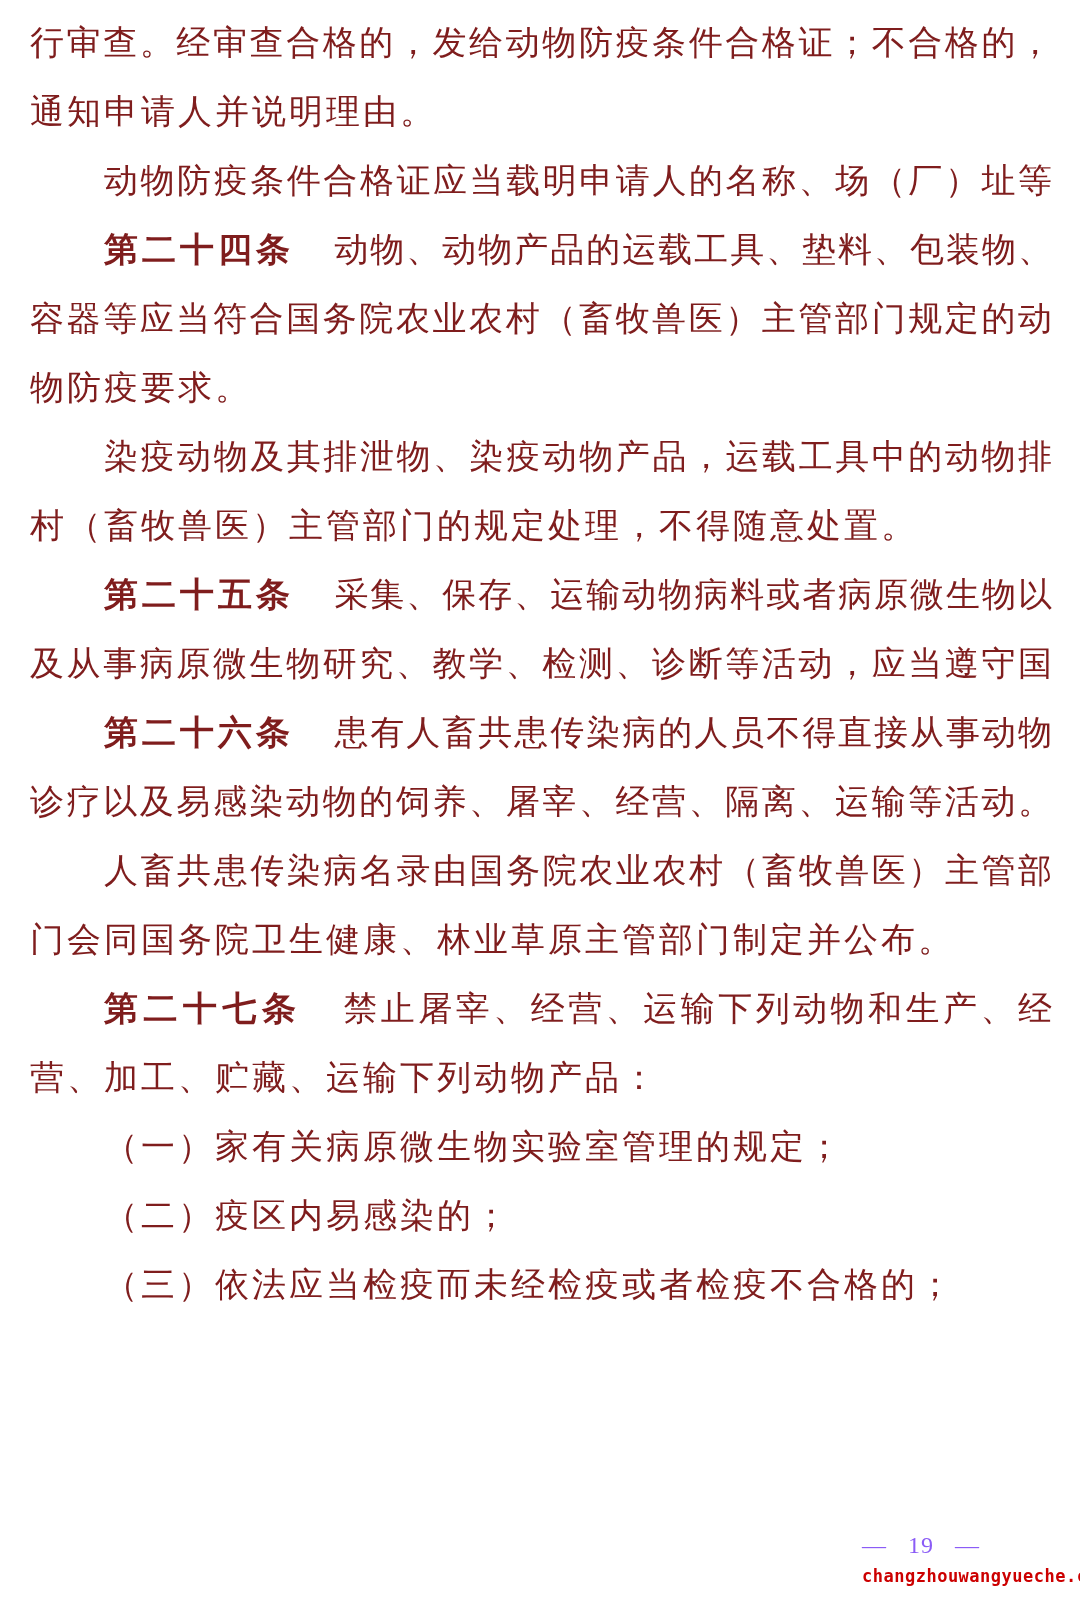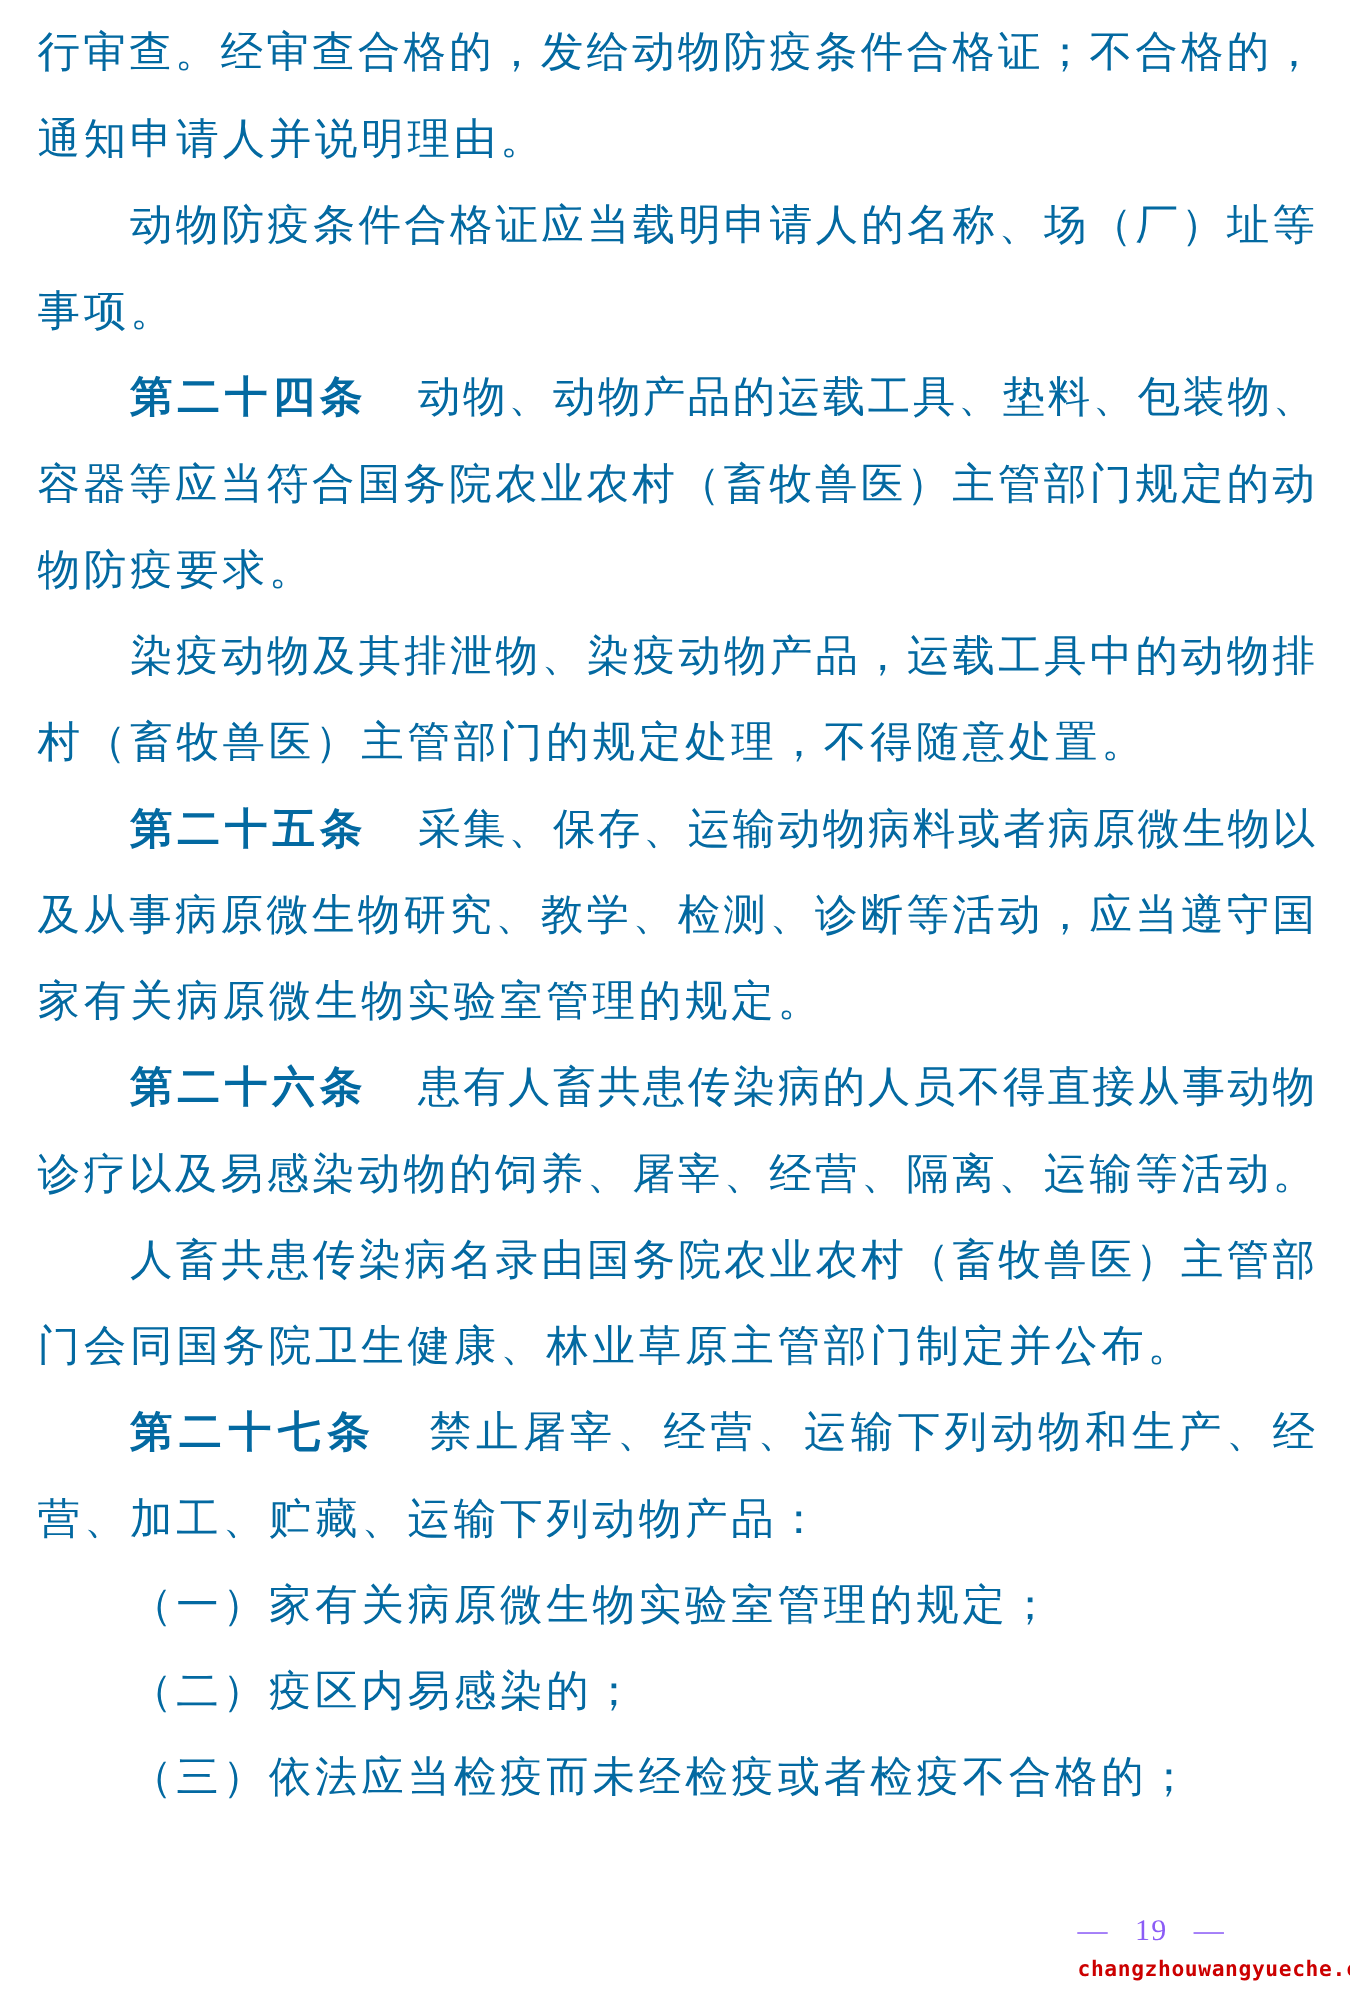--- a/index.html
+++ b/index.html
@@ -14,21 +14,21 @@
     overflow: hidden;
     font-family: "Liberation Serif", serif;
   }
   .doc-body {
     padding: 8px 28px 0 30px;
   }
   .text-line {
     font-size: 34px;
     line-height: 69px;
     height: 69px;
-    color: #0369a1;
+    color: #7f1d1d;
     letter-spacing: 3px;
     white-space: nowrap;
     overflow: hidden;
   }
   .text-line.fill {
     letter-spacing: normal;
     white-space: normal;
     text-align: justify;
     text-align-last: justify;
   }
@@ -73,24 +73,20 @@
     <span>行审查。经审查合格的，发给动物防疫条件合格证；不合格的，</span>
   </div>
       <div class="text-line">
     
     <span>通知申请人并说明理由。</span>
   </div>
       <div class="text-line indent fill">
     
     <span>动物防疫条件合格证应当载明申请人的名称、场（厂）址等</span>
   </div>
-      <div class="text-line">
-    
-    <span>事项。</span>
-  </div>
       <div class="text-line indent fill">
     <span class="article-number">第二十四条</span>
     <span>动物、动物产品的运载工具、垫料、包装物、</span>
   </div>
       <div class="text-line fill">
     
     <span>容器等应当符合国务院农业农村（畜牧兽医）主管部门规定的动</span>
   </div>
       <div class="text-line">
     
@@ -104,24 +100,20 @@
     
     <span>村（畜牧兽医）主管部门的规定处理，不得随意处置。</span>
   </div>
       <div class="text-line indent fill">
     <span class="article-number">第二十五条</span>
     <span>采集、保存、运输动物病料或者病原微生物以</span>
   </div>
       <div class="text-line fill">
     
     <span>及从事病原微生物研究、教学、检测、诊断等活动，应当遵守国</span>
-  </div>
-      <div class="text-line">
-    
-    <span>家有关病原微生物实验室管理的规定。</span>
   </div>
       <div class="text-line indent fill">
     <span class="article-number">第二十六条</span>
     <span>患有人畜共患传染病的人员不得直接从事动物</span>
   </div>
       <div class="text-line fill">
     
     <span>诊疗以及易感染动物的饲养、屠宰、经营、隔离、运输等活动。</span>
   </div>
       <div class="text-line indent fill">

